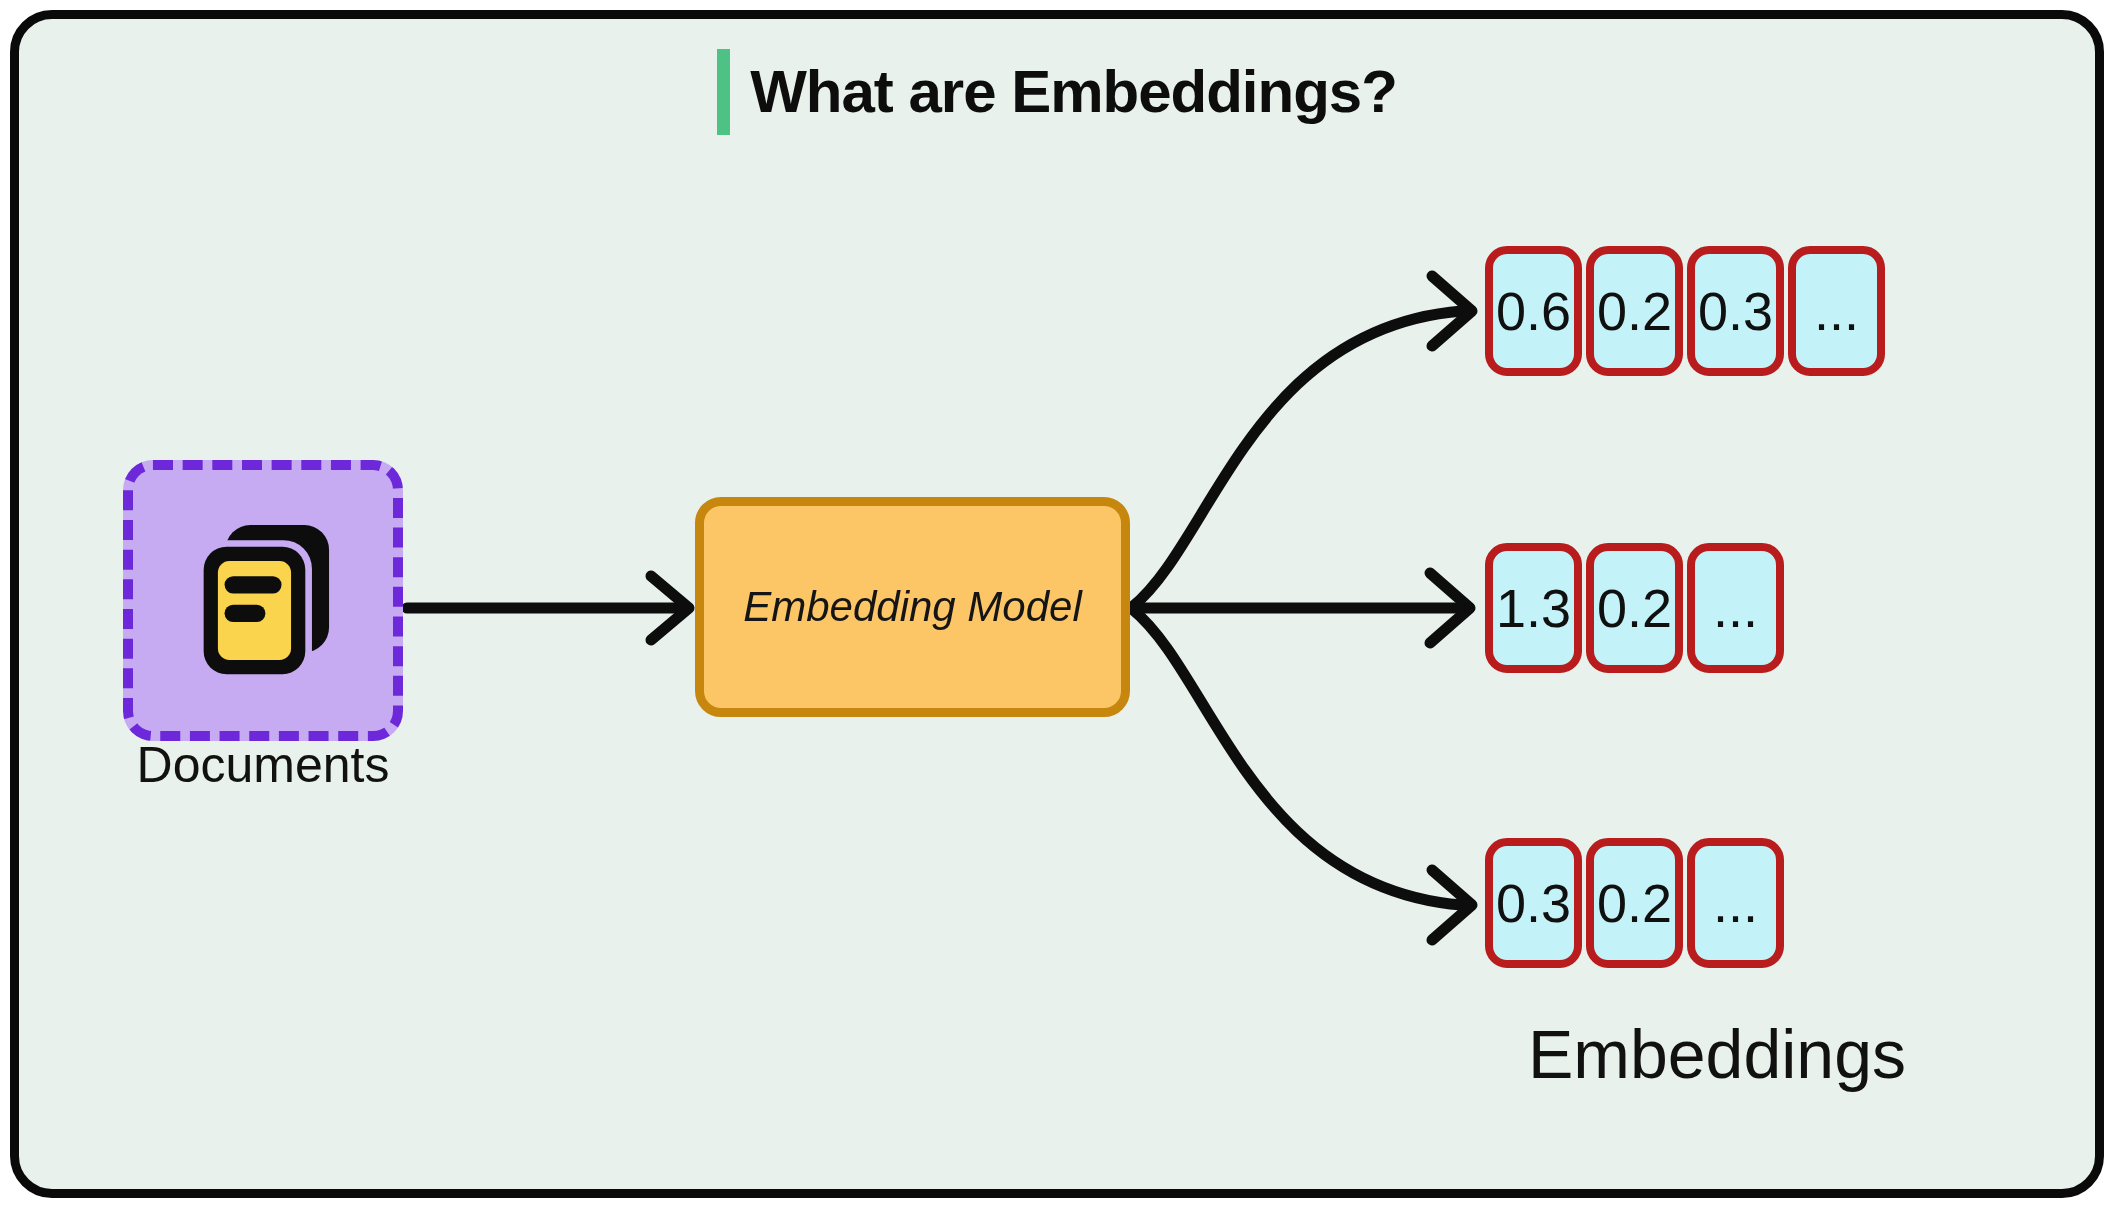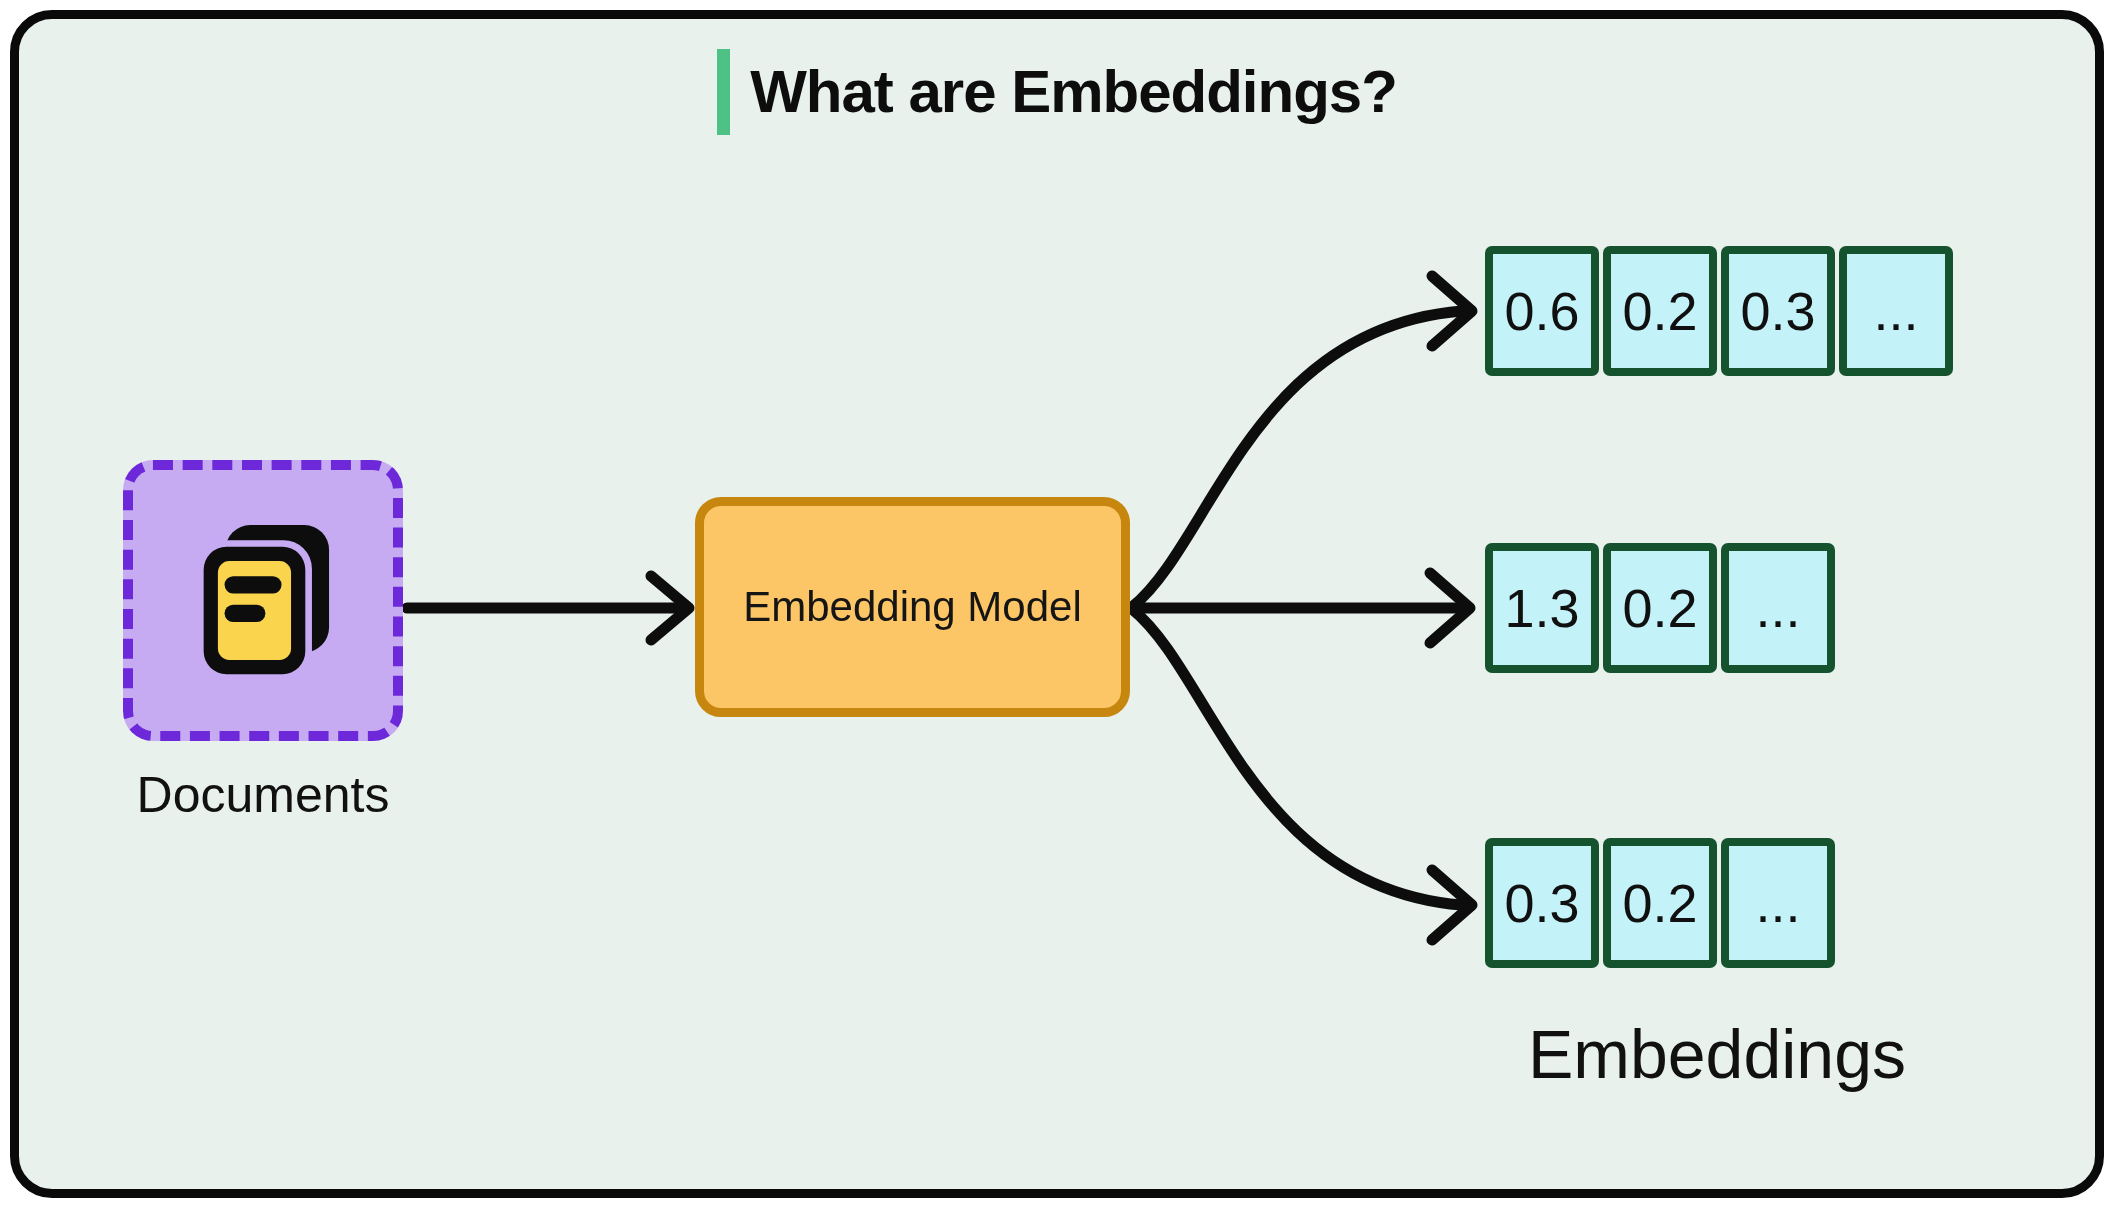--- a/index.html
+++ b/index.html
@@ -20,34 +20,34 @@
   .title-text{font-size:60px;font-weight:700;letter-spacing:-1px;line-height:1;}
   .arrow-layer{position:absolute;left:0;top:0;width:2114px;height:1208px;pointer-events:none;}
   .doc-box{
     position:absolute;left:123px;top:460px;width:280px;height:281px;
     box-sizing:border-box;border:10px dashed #6C28D9;border-radius:30px;
     background:#C6ABF3;display:flex;align-items:center;justify-content:center;
   }
   .node-label{
     position:absolute;text-align:center;font-size:50px;font-weight:500;color:#111;
   }
-  .doc-label{left:103px;top:766px;width:320px;}
+  .doc-label{left:103px;top:736px;width:320px;}
   .model-box{
     position:absolute;left:695px;top:497px;width:435px;height:220px;
     box-sizing:border-box;border:9px solid #C7870E;border-radius:26px;
     background:#FCC667;display:flex;align-items:center;justify-content:center;
   }
-  .model-label{font-size:42px;font-weight:500;color:#151515;}
+  .model-label{font-size:42px;font-weight:500;color:#151515;font-style:italic;}
   .vec-row{
     position:absolute;left:1485px;display:flex;gap:4px;
   }
   .row-1{top:246px;} .row-2{top:543px;} .row-3{top:838px;}
   .vec-cell{
-    width:114px;height:130px;box-sizing:border-box;
-    border:8px solid #14532d;border-radius:7px;background:#C3F3F8;
+    width:97px;height:130px;box-sizing:border-box;
+    border:8px solid #b91c1c;border-radius:22px;background:#C3F3F8;
     display:flex;align-items:center;justify-content:center;
     font-size:54px;font-weight:500;color:#101010;
   }
   .emb-label{left:1485px;top:1015px;width:464px;font-size:68px;}
 </style>
 </head>
 <body>
 
 <div class="frame"></div>
 

